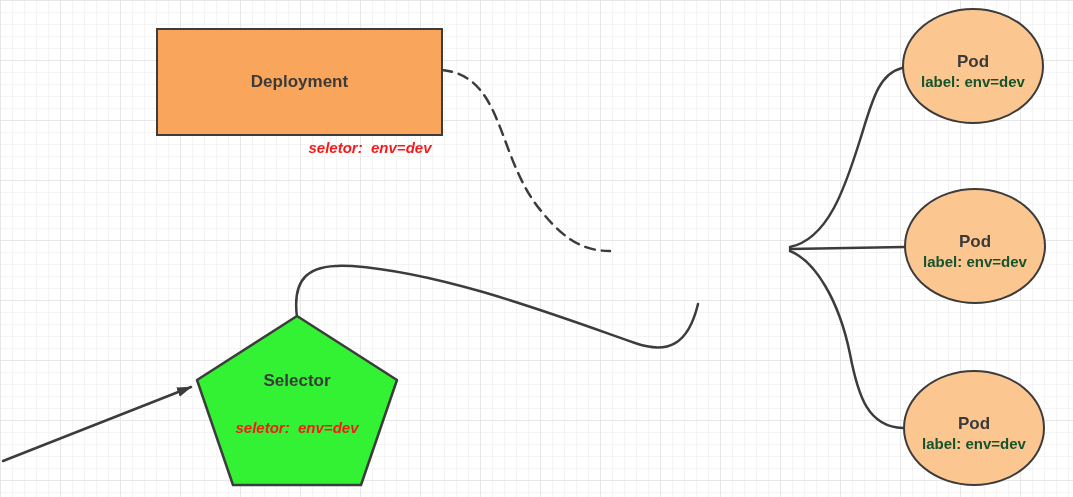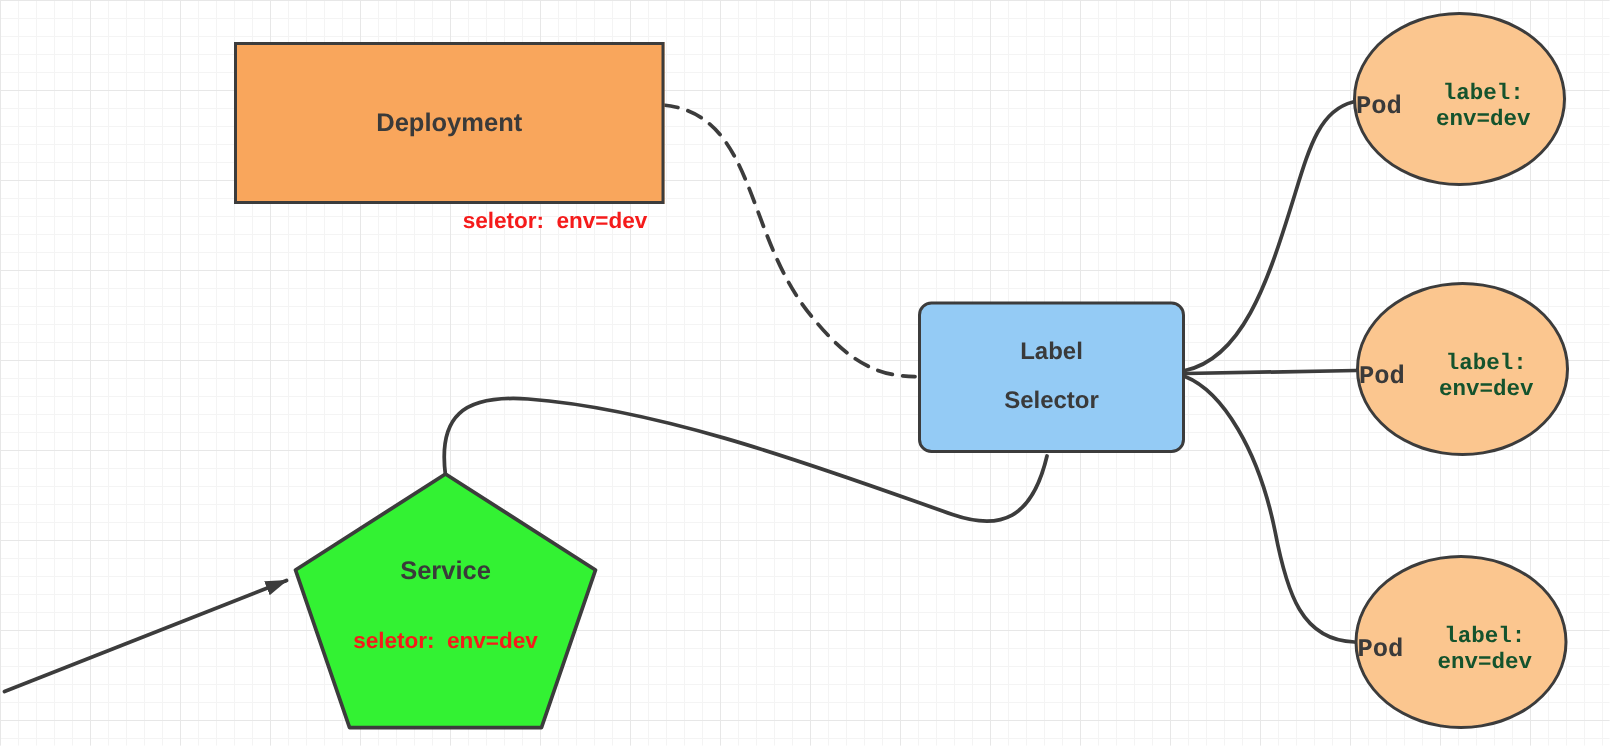--- a/index.html
+++ b/index.html
@@ -69,35 +69,36 @@
     justify-content: space-evenly;
     font-size: 16px;
     padding: 8px 0;
   }
 
   .pod {
     width: 142px; height: 116px;
     background: #fbc68f;
     border: 2.5px solid #3c3c3c;
     border-radius: 50%;
+    flex-direction: column;
     gap: 1px;
     padding-top: 10px;
-    font-family: Liberation Mono, monospace;
   }
   .pod .pod-title { font-size: 17px; }
   .pod .pod-label { font-size: 15px; color: #14532d; }
 
   .pod-1 { left: 902px; top: 8px; }
   .pod-2 { left: 904px; top: 188px; }
   .pod-3 { left: 903px; top: 370px; }
 
   .red-label {
     position: absolute;
     color: #f51b1b;
     font-weight: bold;
+    font-style: italic;
     white-space: pre;
     text-align: center;
   }
 
   .deployment-selector-label {
     left: 280px; top: 139px;
     width: 180px;
     font-size: 15px;
   }
 
@@ -143,27 +144,23 @@
 
     <polygon class="pentagon-shape" points="297,316 397,380 361,485 233,485 197,380"></polygon>
   </svg>
 
   <div class="node deployment-box">
     <span>Deployment</span>
   </div>
 
   <div class="red-label deployment-selector-label">seletor:  env=dev</div>
 
-  <div class="service-title">Service</div>
+  <div class="service-title">Selector</div>
   <div class="red-label service-selector-label">seletor:  env=dev</div>
 
-  <div class="node selector-box">
-    <span>Label</span>
-    <span>Selector</span>
-  </div>
 
   <div class="node pod pod-1">
     <span class="pod-title">Pod</span>
     <span class="pod-label">label: env=dev</span>
   </div>
 
   <div class="node pod pod-2">
     <span class="pod-title">Pod</span>
     <span class="pod-label">label: env=dev</span>
   </div>

